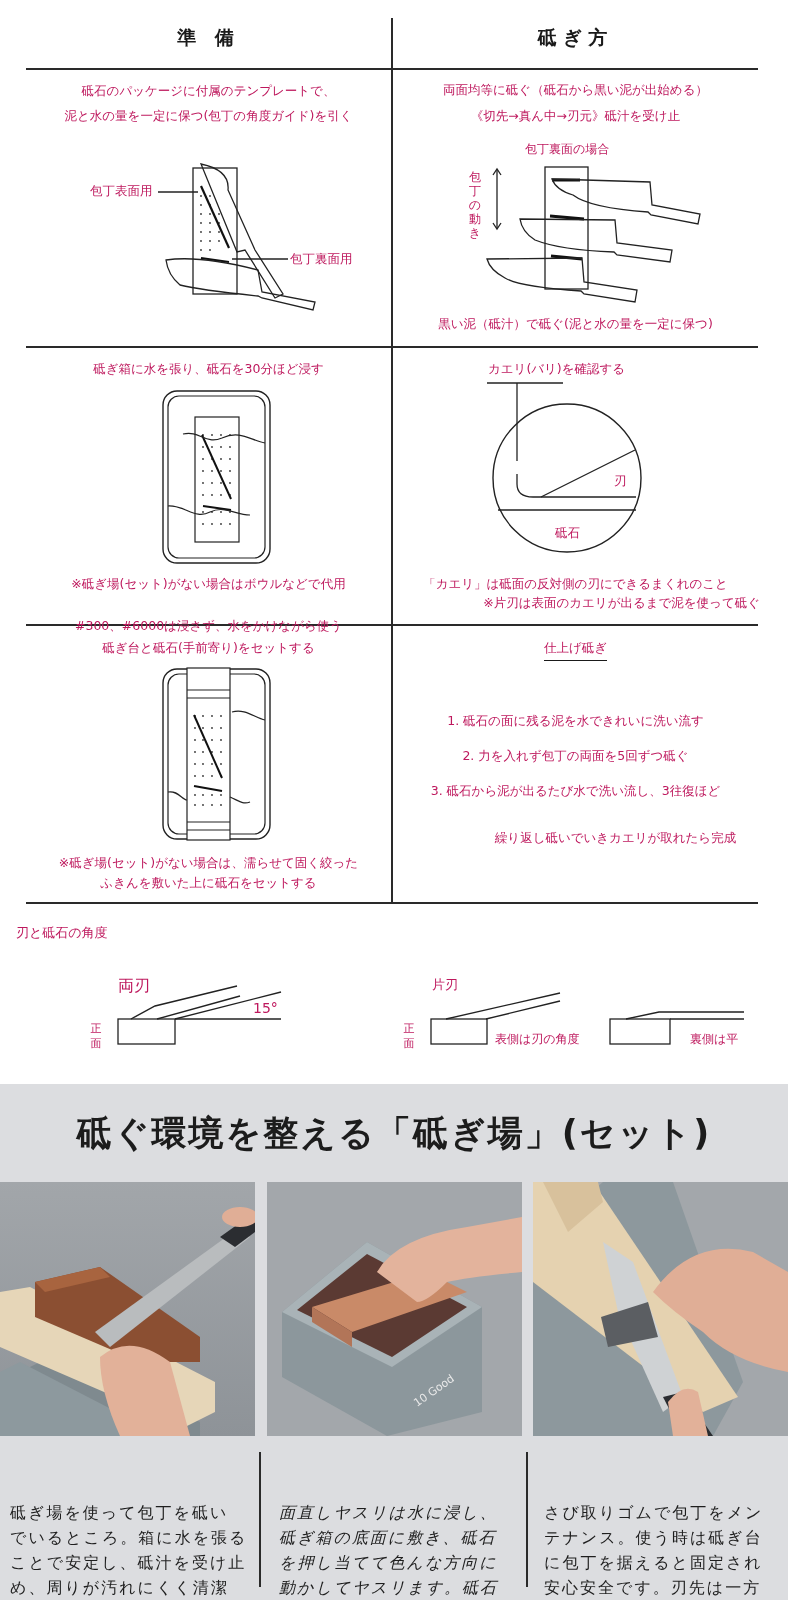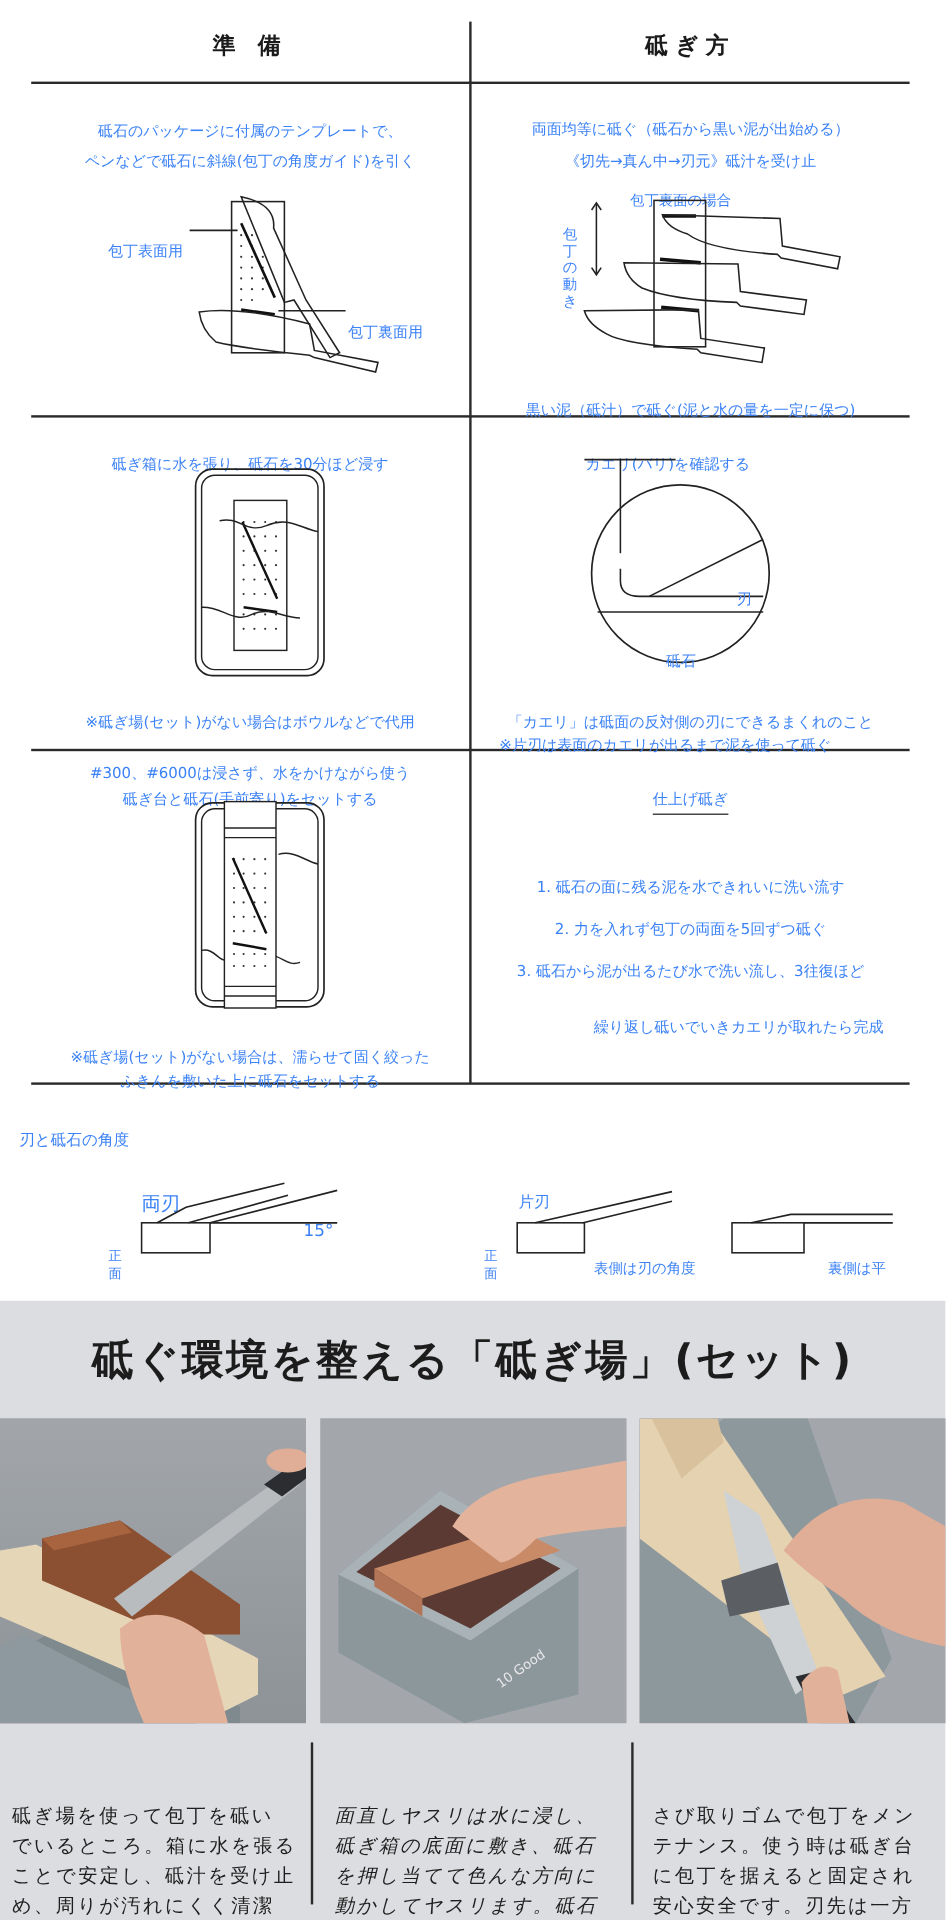--- a/index.html
+++ b/index.html
@@ -1,21 +1,21 @@
 <!DOCTYPE html>
 <html><head>
 <meta charset="utf-8">
 <style>
   html, body { margin: 0; padding: 0; }
   body {
     width: 788px; height: 1600px; position: relative; overflow: hidden;
     background: #ffffff; color: #1a1a1a;
     font-family: "DejaVu Sans", "Liberation Sans", sans-serif;
   }
-  .txt { position: absolute; white-space: nowrap; font-size: 12.5px; line-height: 1; text-align: center; color: #3b82f6; margin-top: 18px; }
+  .txt { position: absolute; white-space: nowrap; font-size: 12.5px; line-height: 1; text-align: center; color: #be185d; }
   .hline { position: absolute; height: 2px; background: #2a2a2a; }
   .vline { position: absolute; width: 1.5px; background: #2a2a2a; }
   .col-title { position: absolute; font-size: 19px; font-weight: bold; letter-spacing: 6px; text-align: center; }
   svg { position: absolute; overflow: visible; }
   .underline { border-bottom: 1.5px solid #1a1a1a; padding-bottom: 5px; }
   .gray { position: absolute; left: 0; top: 1084px; width: 788px; height: 516px; background: #dcdde0; }
   .banner { position: absolute; left: 0; top: 1110px; width: 788px; text-align: center; font-size: 35px; font-weight: bold; letter-spacing: 2px; color: #1c1c1c; }
   .photo { position: absolute; top: 1182px; height: 254px; overflow: hidden; background: #9da1a5; }
   .caption { position: absolute; top: 1452px; font-size: 16px; line-height: 25px; letter-spacing: 2px; color: #1e1e1e; white-space: pre-line; margin-top: 48px; }
   .divider { position: absolute; top: 1452px; width: 1.5px; height: 135px; background: #2a2a2a; }
@@ -27,21 +27,21 @@
   <div class="col-title" style="left:26px;width:365px;top:25px;">準 備</div>
   <div class="col-title" style="left:393px;width:365px;top:25px;">砥ぎ方</div>
 
   <div class="vline" style="left:391px;top:18px;height:885px;"></div>
   <div class="hline" style="left:26px;top:68px;width:732px;"></div>
   <div class="hline" style="left:26px;top:346px;width:732px;"></div>
   <div class="hline" style="left:26px;top:624px;width:732px;"></div>
   <div class="hline" style="left:26px;top:902px;width:732px;"></div>
 
   <div class="txt" style="left:26px;width:365px;top:85px;">砥石のパッケージに付属のテンプレートで、</div>
-  <div class="txt" style="left:26px;width:365px;top:110px;">ペンなどで砥石に斜線(包丁の角度ガイド)を引く</div>
+  <div class="txt" style="left:26px;width:365px;top:110px;">泥と水の量を一定に保つ(包丁の角度ガイド)を引く</div>
   <div class="txt" style="left:90px;top:185px;text-align:left;">包丁表面用</div>
   <div class="txt" style="left:290px;top:253px;text-align:left;">包丁裏面用</div>
   <svg style="left:0;top:0;" width="788" height="340">
     <rect x="193" y="168" width="44" height="126" fill="none" stroke="#222" stroke-width="1.3"></rect>
     <g fill="#333">
       <circle cx="201" cy="196" r="0.9"></circle>
         <circle cx="210" cy="196" r="0.9"></circle>
         <circle cx="201" cy="205" r="0.9"></circle>
         <circle cx="210" cy="205" r="0.9"></circle>
       <circle cx="201" cy="214" r="0.9"></circle>
@@ -139,21 +139,21 @@
     <line x1="487" y1="383" x2="563" y2="383" stroke="#222" stroke-width="1.3"></line>
     <line x1="517" y1="383" x2="517" y2="461" stroke="#222" stroke-width="1.3"></line>
     <circle cx="567" cy="478" r="74" fill="none" stroke="#222" stroke-width="1.4"></circle>
     <path d="M517,474 L517,484 Q517,497 533,497 L636,497" fill="none" stroke="#222" stroke-width="1.3"></path>
     <line x1="541" y1="497" x2="635" y2="450" stroke="#222" stroke-width="1.3"></line>
     <line x1="498" y1="510" x2="636" y2="510" stroke="#222" stroke-width="1.3"></line>
   </svg>
   <div class="txt" style="left:614px;top:475px;">刃</div>
   <div class="txt" style="left:555px;top:527px;">砥石</div>
   <div class="txt" style="left:393px;width:365px;top:578px;">「カエリ」は砥面の反対側の刃にできるまくれのこと</div>
-  <div class="txt" style="left:372px;width:365px;top:597px;">※片刃は表面のカエリが出るまで泥を使って砥ぐ</div>
+  <div class="txt" style="left:395px;width:365px;top:597px;text-align:right;">※片刃は表面のカエリが出るまで泥を使って砥ぐ</div>
 
   <div class="txt" style="left:26px;width:365px;top:642px;">砥ぎ台と砥石(手前寄り)をセットする</div>
   <svg style="left:0;top:0;" width="788" height="900">
     <rect x="163" y="669" width="107" height="170" rx="14" fill="none" stroke="#222" stroke-width="1.4"></rect>
     <rect x="168" y="674" width="97" height="160" rx="11" fill="none" stroke="#222" stroke-width="1.2"></rect>
     <rect x="187" y="668" width="43" height="172" fill="#fff" stroke="#222" stroke-width="1.2"></rect>
     <line x1="187" y1="690" x2="230" y2="690" stroke="#222" stroke-width="1.2"></line>
     <line x1="187" y1="698" x2="230" y2="698" stroke="#222" stroke-width="1.2"></line>
     <line x1="187" y1="822" x2="230" y2="822" stroke="#222" stroke-width="1.2"></line>
     <line x1="187" y1="830" x2="230" y2="830" stroke="#222" stroke-width="1.2"></line>

